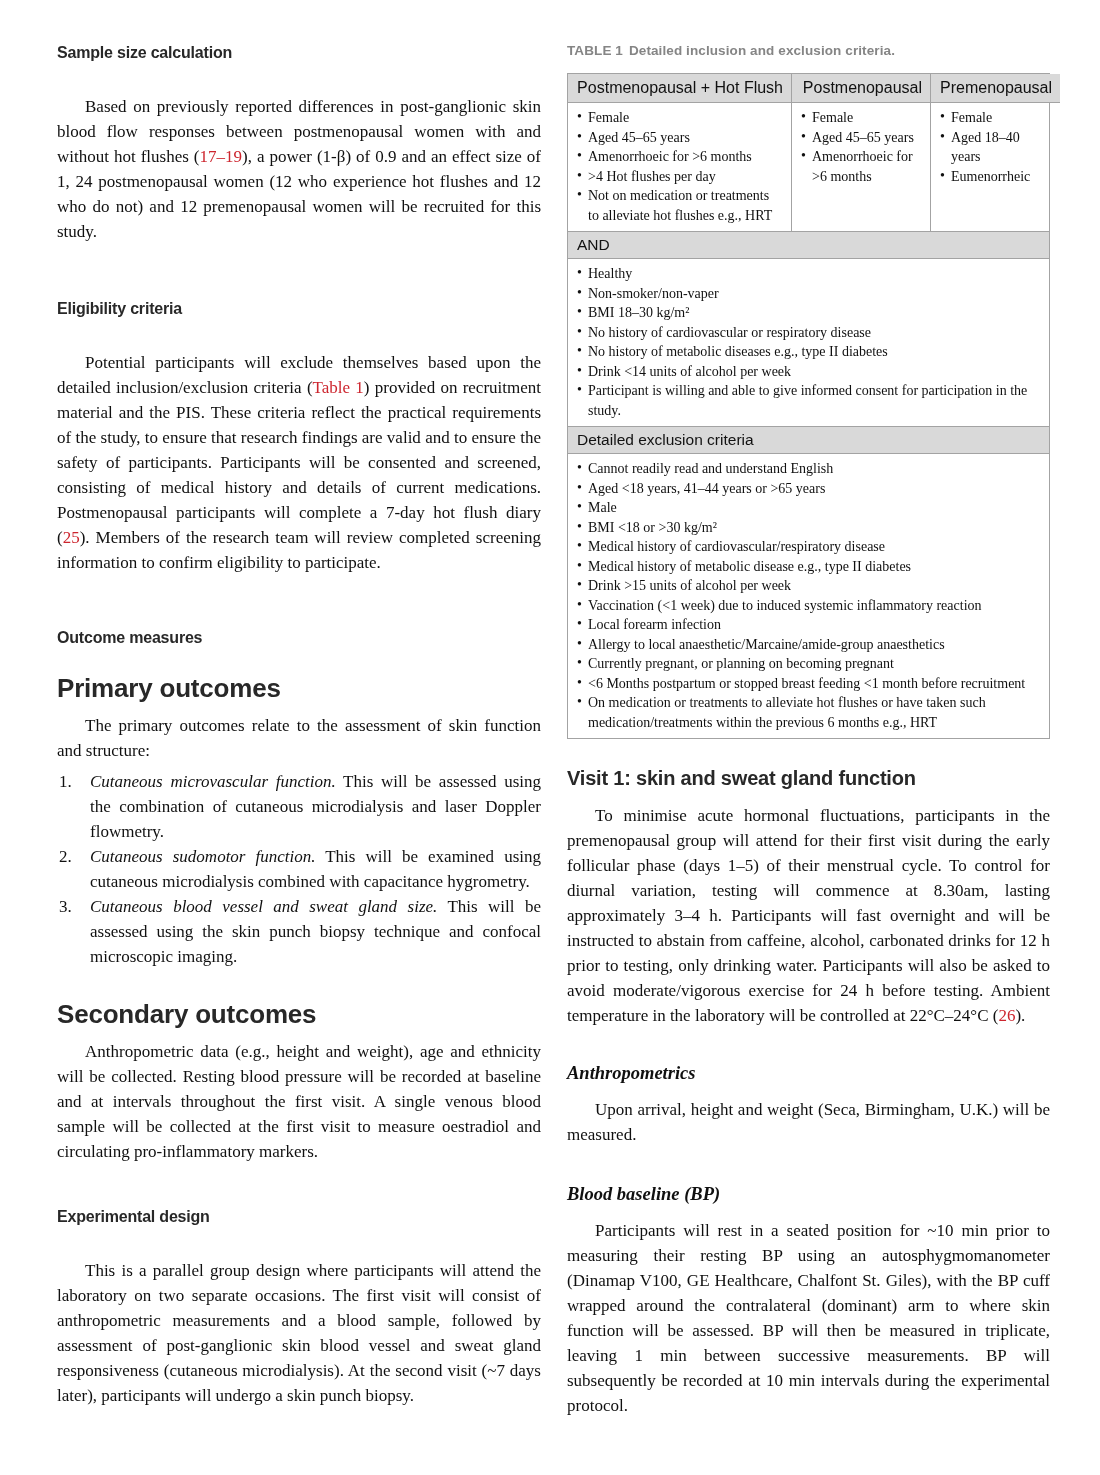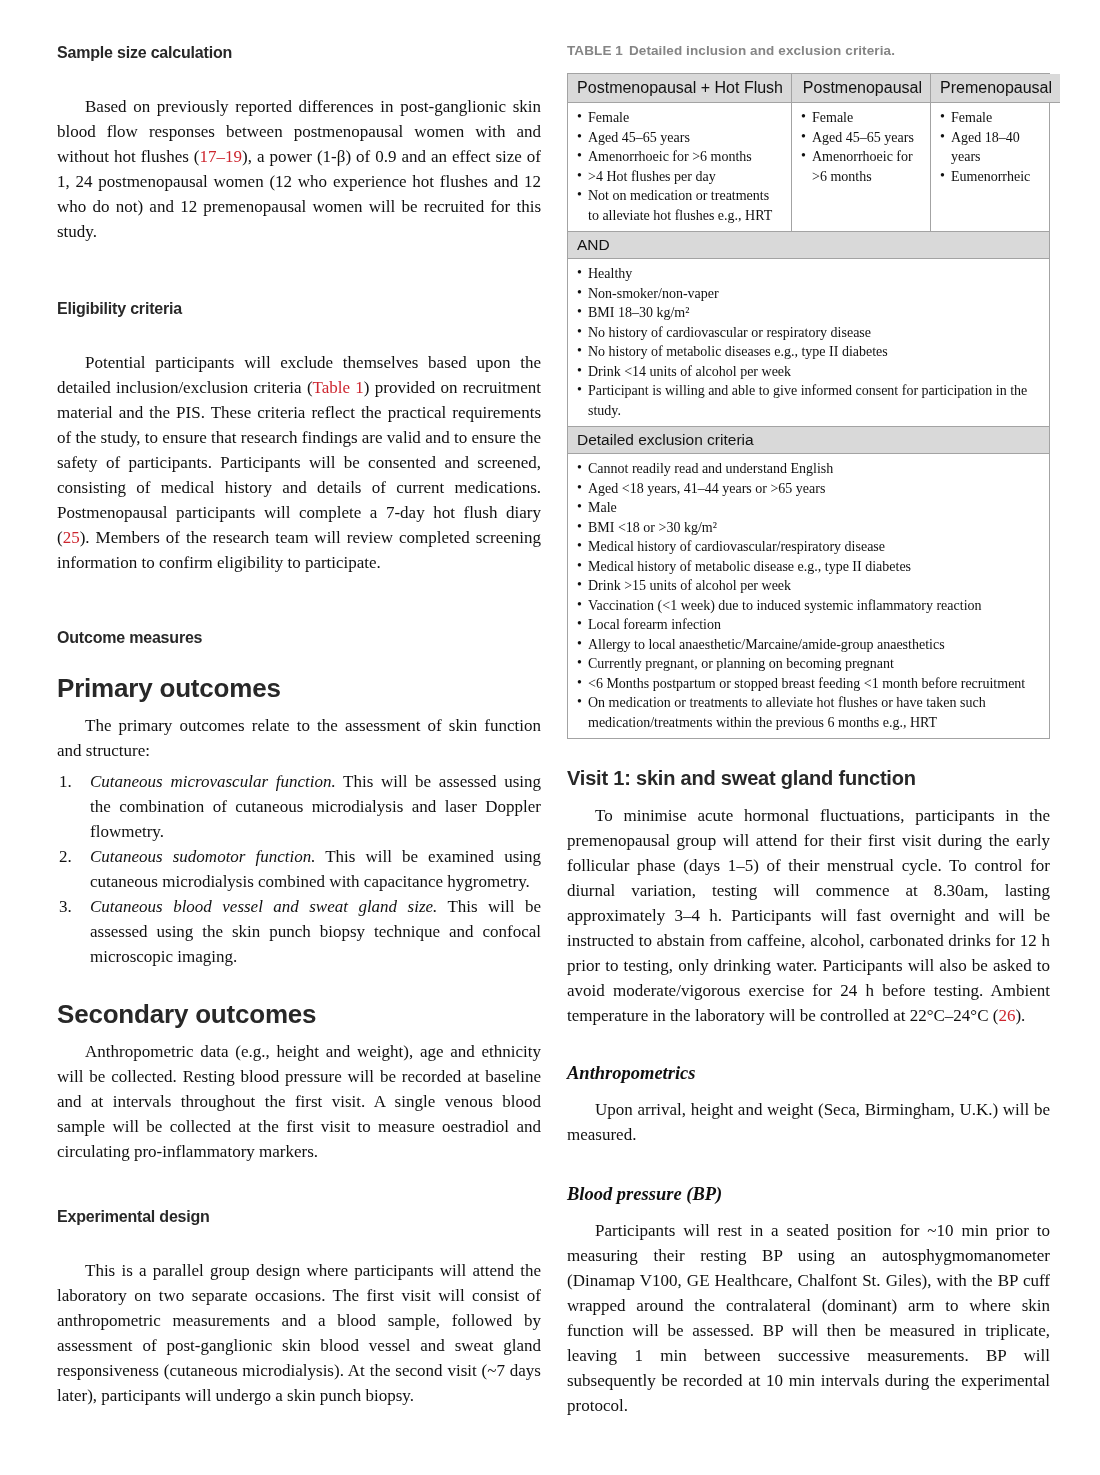--- a/index.html
+++ b/index.html
@@ -201,17 +201,17 @@
           <li>On medication or treatments to alleviate hot flushes or have taken such medication/treatments within the previous 6 months e.g., HRT</li>
         </ul>
     </div>
 
     <h2 class="visit-h">Visit 1: skin and sweat gland function</h2>
     <p class="para mt-tight"><span>To minimise acute hormonal fluctuations, participants in the premenopausal group will attend for their first visit during the early follicular phase (days 1–5) of their menstrual cycle. To control for diurnal variation, testing will commence at 8.30am, lasting approximately 3–4 h. Participants will fast overnight and will be instructed to abstain from caffeine, alcohol, carbonated drinks for 12 h prior to testing, only drinking water. Participants will also be asked to avoid moderate/vigorous exercise for 24 h before testing. Ambient temperature in the laboratory will be controlled at 22°C–24°C (</span><span class="seg-red">26</span><span>).</span></p>
 
     <h3 class="h-serif mt-anth">Anthropometrics</h3>
     <p class="para mt-tight">Upon arrival, height and weight (Seca, Birmingham, U.K.) will be measured.</p>
 
-    <h3 class="h-serif mt-bp">Blood pressure (BP)</h3>
+    <h3 class="h-serif mt-bp">Blood baseline (BP)</h3>
     <p class="para mt-tight">Participants will rest in a seated position for ~10 min prior to measuring their resting BP using an autosphygmomanometer (Dinamap V100, GE Healthcare, Chalfont St. Giles), with the BP cuff wrapped around the contralateral (dominant) arm to where skin function will be assessed. BP will then be measured in triplicate, leaving 1 min between successive measurements. BP will subsequently be recorded at 10 min intervals during the experimental protocol.</p>
   </div>
 
 </div>
 
 </body></html>

